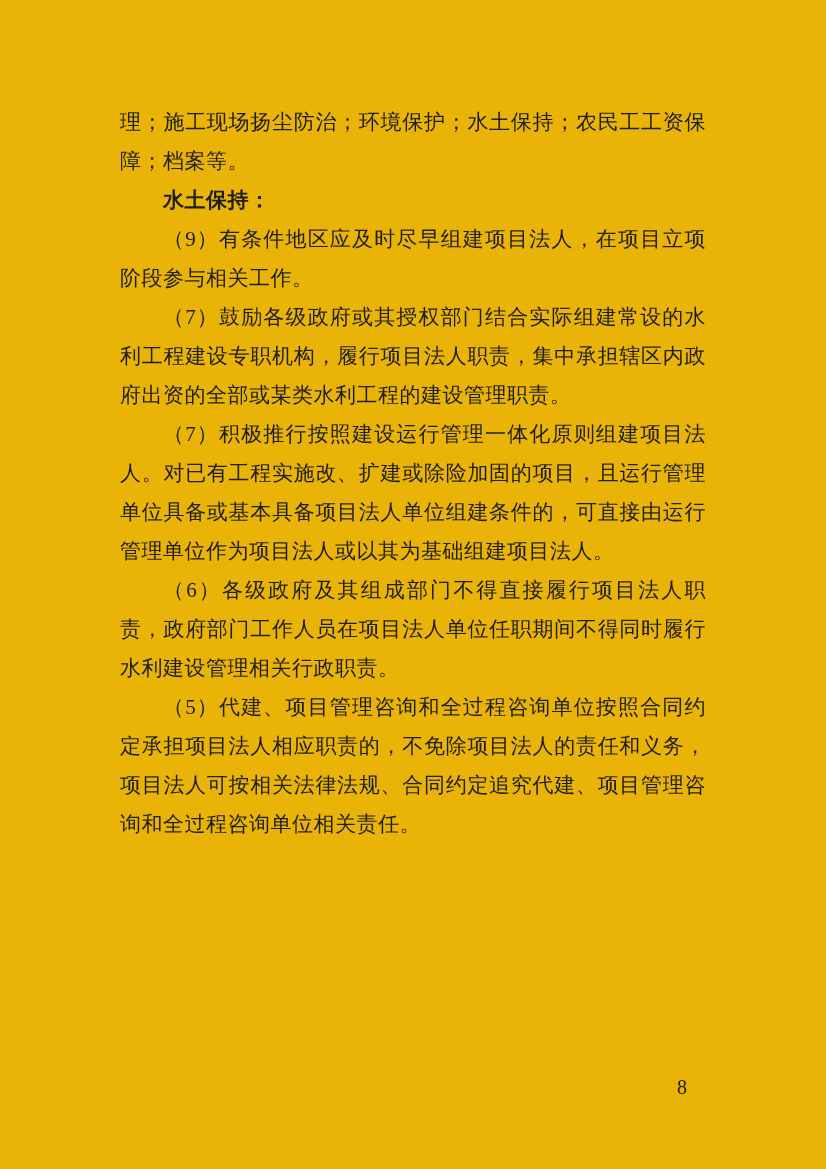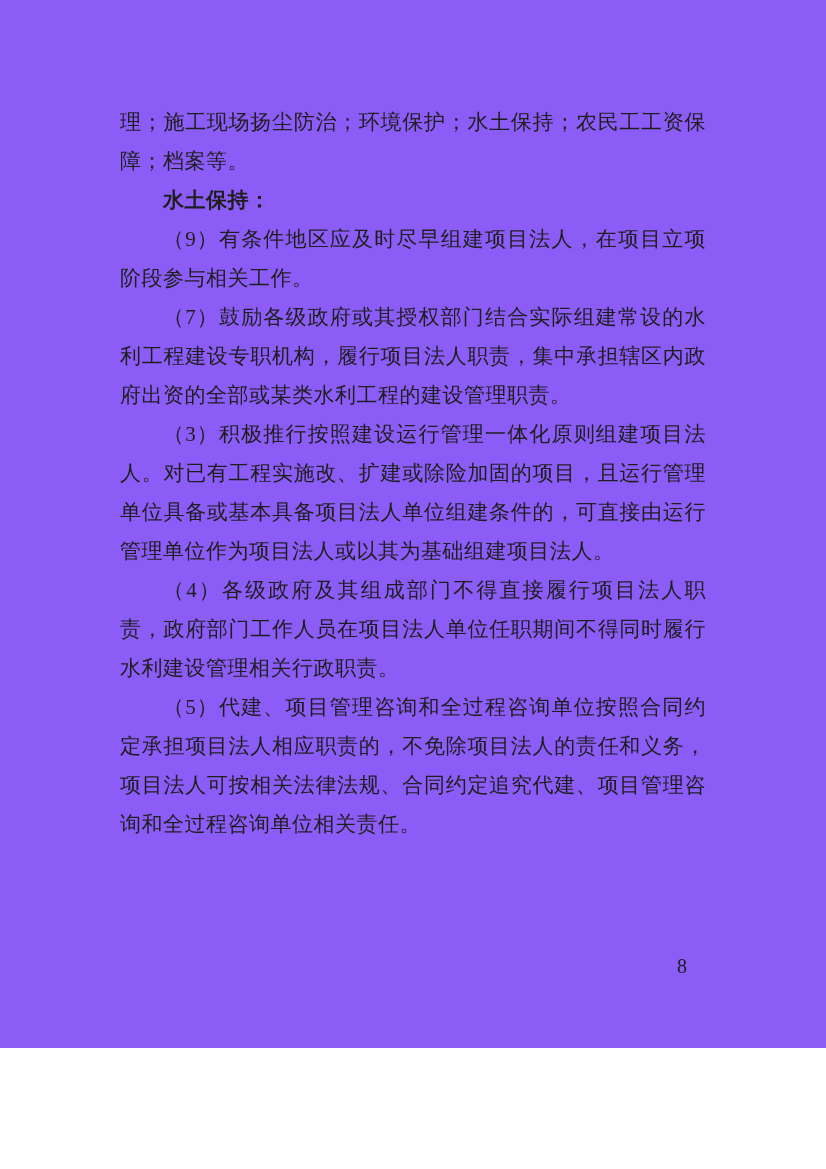--- a/index.html
+++ b/index.html
@@ -3,22 +3,22 @@
 <meta charset="utf-8">
 <style>
   html, body {
     margin: 0;
     padding: 0;
     background: #ffffff;
   }
   .page {
     position: relative;
     width: 826px;
-    height: 1048px;
-    background: #8b5cf6;
+    height: 1169px;
+    background: #eab308;
     overflow: hidden;
     font-family: "Liberation Serif", "DejaVu Serif", serif;
     color: #1e1e1e;
   }
   .text-body {
     position: absolute;
     left: 120px;
     right: 120px;
     top: 103px;
   }
@@ -50,18 +50,18 @@
 </style>
 </head>
 <body>
 
 <div class="page">
   <div class="text-body">
     <p class="para">理；施工现场扬尘防治；环境保护；水土保持；农民工工资保障；档案等。</p>
     <p class="para heading">水土保持：</p>
     <p class="para indent">（9）有条件地区应及时尽早组建项目法人，在项目立项阶段参与相关工作。</p>
     <p class="para indent">（7）鼓励各级政府或其授权部门结合实际组建常设的水利工程建设专职机构，履行项目法人职责，集中承担辖区内政府出资的全部或某类水利工程的建设管理职责。</p>
-    <p class="para indent">（3）积极推行按照建设运行管理一体化原则组建项目法人。对已有工程实施改、扩建或除险加固的项目，且运行管理单位具备或基本具备项目法人单位组建条件的，可直接由运行管理单位作为项目法人或以其为基础组建项目法人。</p>
-    <p class="para indent">（4）各级政府及其组成部门不得直接履行项目法人职责，政府部门工作人员在项目法人单位任职期间不得同时履行水利建设管理相关行政职责。</p>
+    <p class="para indent">（7）积极推行按照建设运行管理一体化原则组建项目法人。对已有工程实施改、扩建或除险加固的项目，且运行管理单位具备或基本具备项目法人单位组建条件的，可直接由运行管理单位作为项目法人或以其为基础组建项目法人。</p>
+    <p class="para indent">（6）各级政府及其组成部门不得直接履行项目法人职责，政府部门工作人员在项目法人单位任职期间不得同时履行水利建设管理相关行政职责。</p>
     <p class="para indent">（5）代建、项目管理咨询和全过程咨询单位按照合同约定承担项目法人相应职责的，不免除项目法人的责任和义务，项目法人可按相关法律法规、合同约定追究代建、项目管理咨询和全过程咨询单位相关责任。</p>
   </div>
   <div class="page-number">8</div>
 </div>
 
 </body></html>

